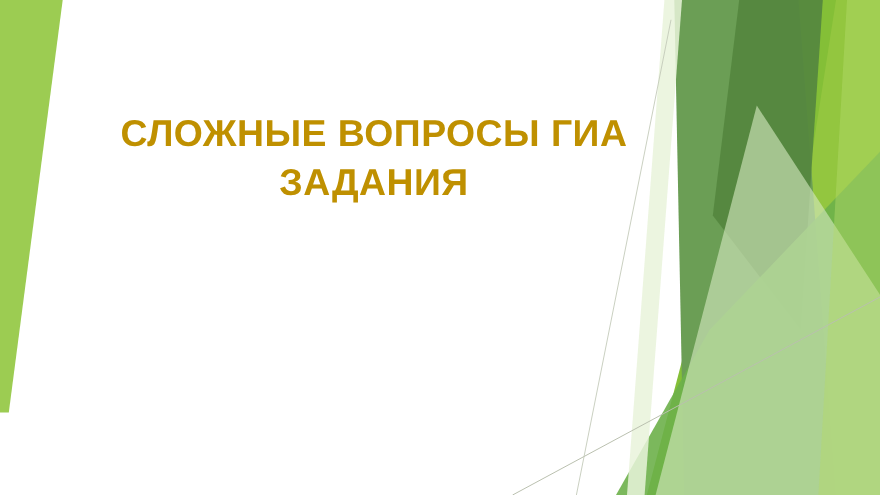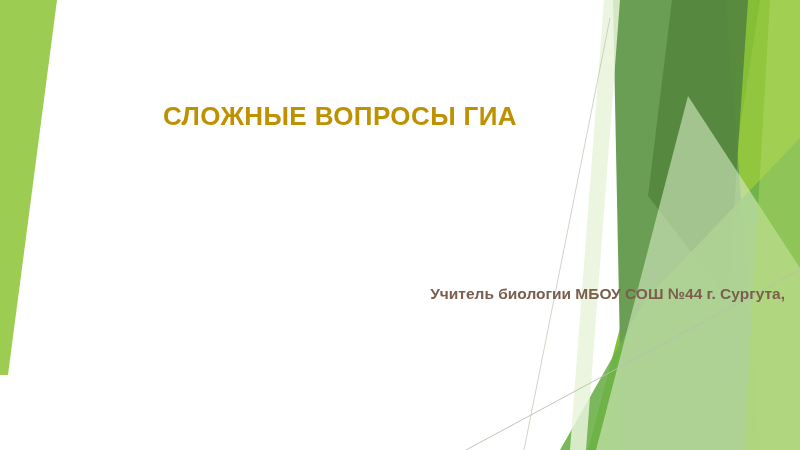--- a/index.html
+++ b/index.html
@@ -24,21 +24,21 @@
   }
   .title-block {
     position: absolute;
     left: 40px;
     top: 100px;
     width: 600px;
     text-align: center;
     z-index: 5;
   }
   .title-line {
-    font-size: 26px;
+    font-size: 34px;
     font-weight: bold;
     letter-spacing: 0.4px;
     line-height: 1.30;
     color: #bf9000;
     white-space: nowrap;
   }
   .subtitle-block {
     position: absolute;
     left: 300px;
     top: 280px;
@@ -78,19 +78,19 @@
     <polygon points="604,0 620,0 586,450 570,450" fill="#e9f3da" opacity="0.85"></polygon>
 
     <polygon points="770,0 800,0 800,450 744,450" fill="#b4d96a" opacity="0.45"></polygon>
 
     <line x1="466" y1="450" x2="800" y2="270" stroke="#b9bfae" stroke-width="0.9"></line>
     <line x1="610" y1="18" x2="524" y2="450" stroke="#c3c9b8" stroke-width="0.8"></line>
   </svg>
 
   <div class="title-block">
     <div class="title-line">СЛОЖНЫЕ ВОПРОСЫ ГИА</div>
+    <div class="title-line">ЗАДАНИЯ</div>
   </div>
 
   <div class="subtitle-block">
-    <div class="subtitle-line">Учитель биологии МБОУ СОШ №44 г. Сургута,</div>
   </div>
 
 </div>
 
 </body></html>

